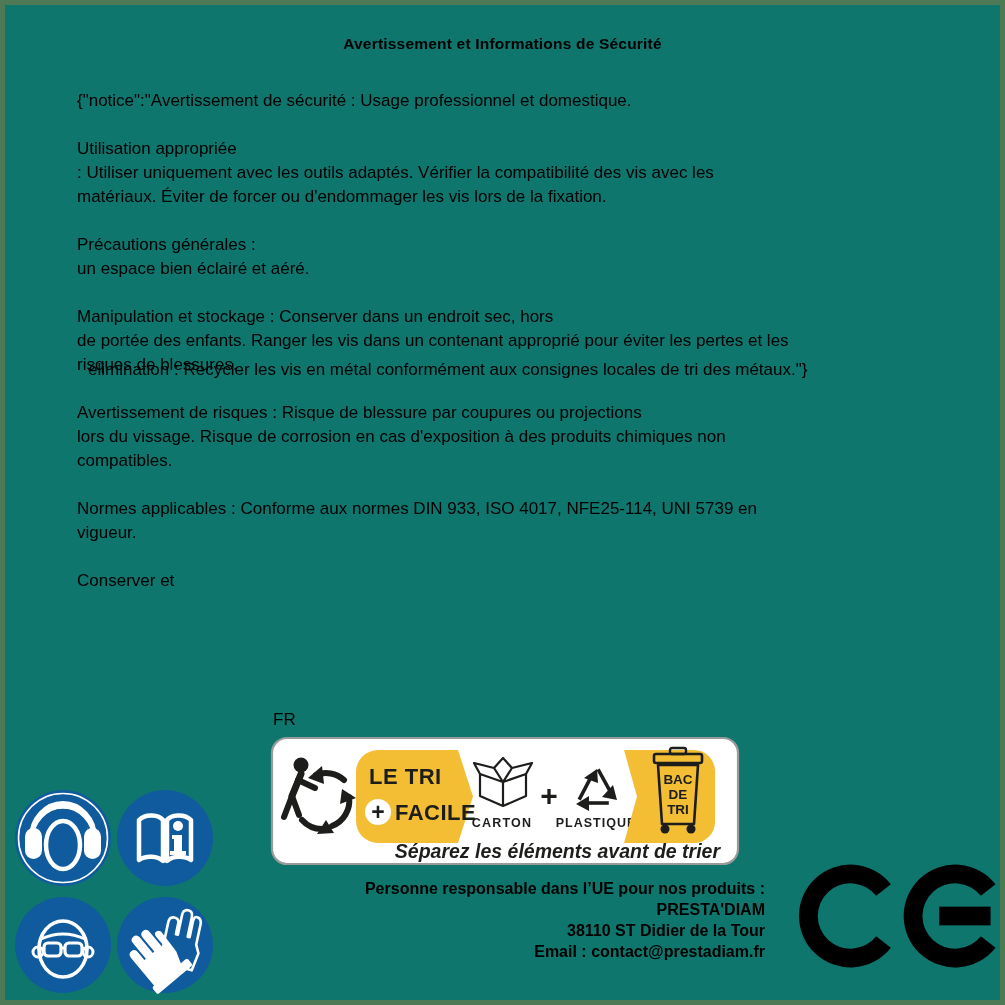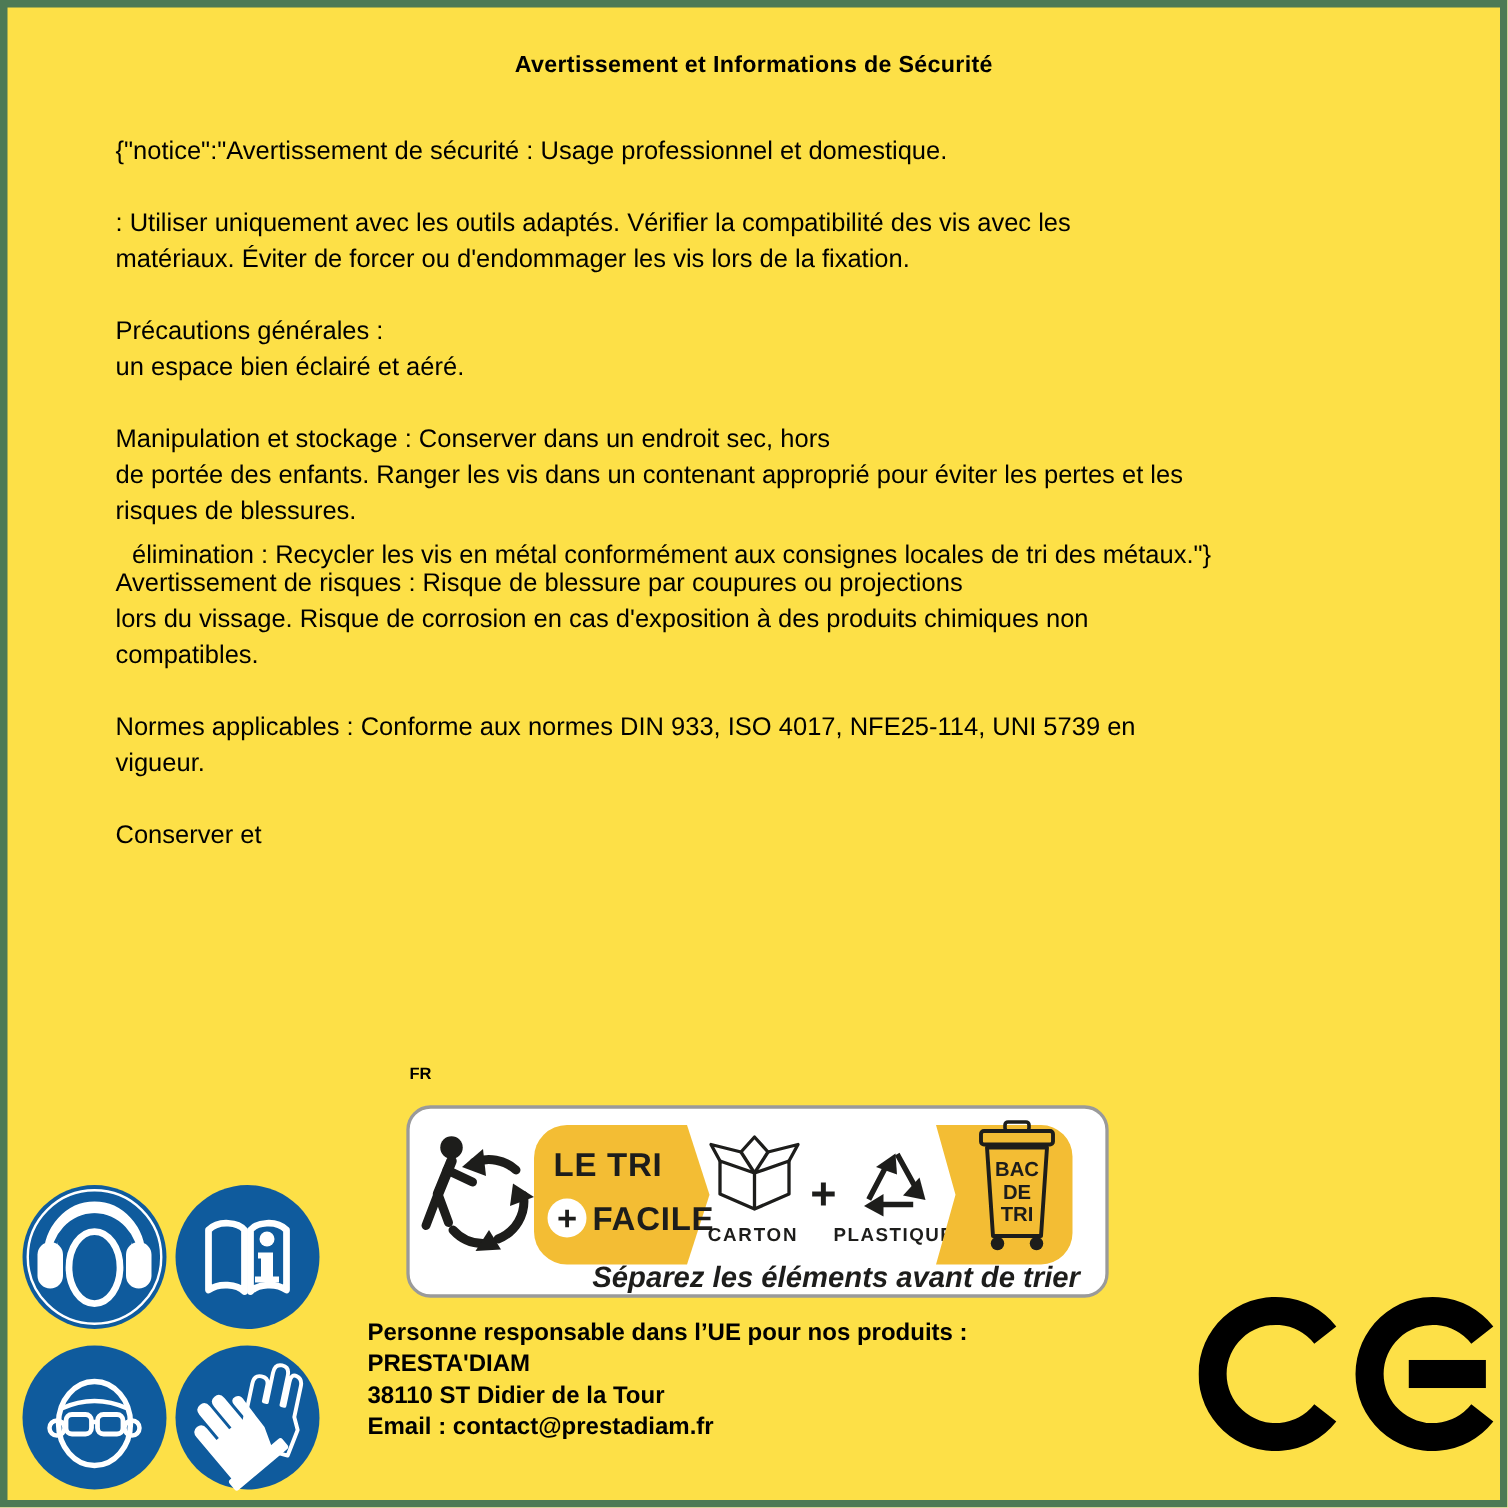--- a/index.html
+++ b/index.html
@@ -1,57 +1,58 @@
 <!DOCTYPE html>
 <html><head>
 <meta charset="utf-8">
 <style>
   html,body{margin:0;padding:0;background:#fff;}
   .page{
     position:relative;width:1005px;height:1005px;box-sizing:border-box;
-    border:5px solid #4D7A55;background:#fde047;overflow:hidden;
+    border:5px solid #4D7A55;background:#0f766e;overflow:hidden;
     font-family:"Liberation Sans", sans-serif;color:#000;
   }
   .doc-title{
     position:absolute;top:30px;left:0;right:0;text-align:center;
     font-size:15.5px;font-weight:bold;letter-spacing:.2px;
   }
   .body-text{
     position:absolute;top:84px;left:72px;right:40px;
     font-size:17px;line-height:24px;
   }
   .line{min-height:24px;white-space:nowrap;}
   .overlap-line{
     position:absolute;top:269px;left:11px;white-space:nowrap;
   }
   .fr-label{
-    position:absolute;left:268px;top:705px;font-size:11px;font-weight:bold;
+    position:absolute;left:268px;top:705px;font-size:17px;font-weight:normal;
   }
   .tri-logo{position:absolute;left:263px;top:727px;width:475px;height:136px;}
   .safety-icon{position:absolute;width:100px;height:100px;}
   #icon-ear{left:8px;top:783px;}
   #icon-book{left:110px;top:783px;}
   #icon-goggles{left:8px;top:890px;}
   #icon-gloves{left:110px;top:890px;}
   .contact{
-    position:absolute;left:240px;top:873px;width:520px;text-align:left;
+    position:absolute;left:240px;top:873px;width:520px;text-align:right;
     font-size:16px;font-weight:bold;line-height:21px;
   }
   .ce-mark{position:absolute;left:794px;top:852px;width:200px;height:118px;}
 </style>
 </head>
 <body>
 
 <div class="page">
 
   <div class="doc-title">Avertissement et Informations de Sécurité</div>
 
   <div class="body-text">
     <div class="line">{"notice":"Avertissement de sécurité : Usage professionnel et domestique.</div>
     <div class="line"></div>
+    <div class="line">Utilisation appropriée</div>
     <div class="line">: Utiliser uniquement avec les outils adaptés. Vérifier la compatibilité des vis avec les</div>
     <div class="line">matériaux. Éviter de forcer ou d'endommager les vis lors de la fixation.</div>
     <div class="line"></div>
     <div class="line">Précautions générales :</div>
     <div class="line">un espace bien éclairé et aéré.</div>
     <div class="line"></div>
     <div class="line">Manipulation et stockage : Conserver dans un endroit sec, hors</div>
     <div class="line">de portée des enfants. Ranger les vis dans un contenant approprié pour éviter les pertes et les</div>
     <div class="line">risques de blessures.</div>
     <div class="line"></div>

